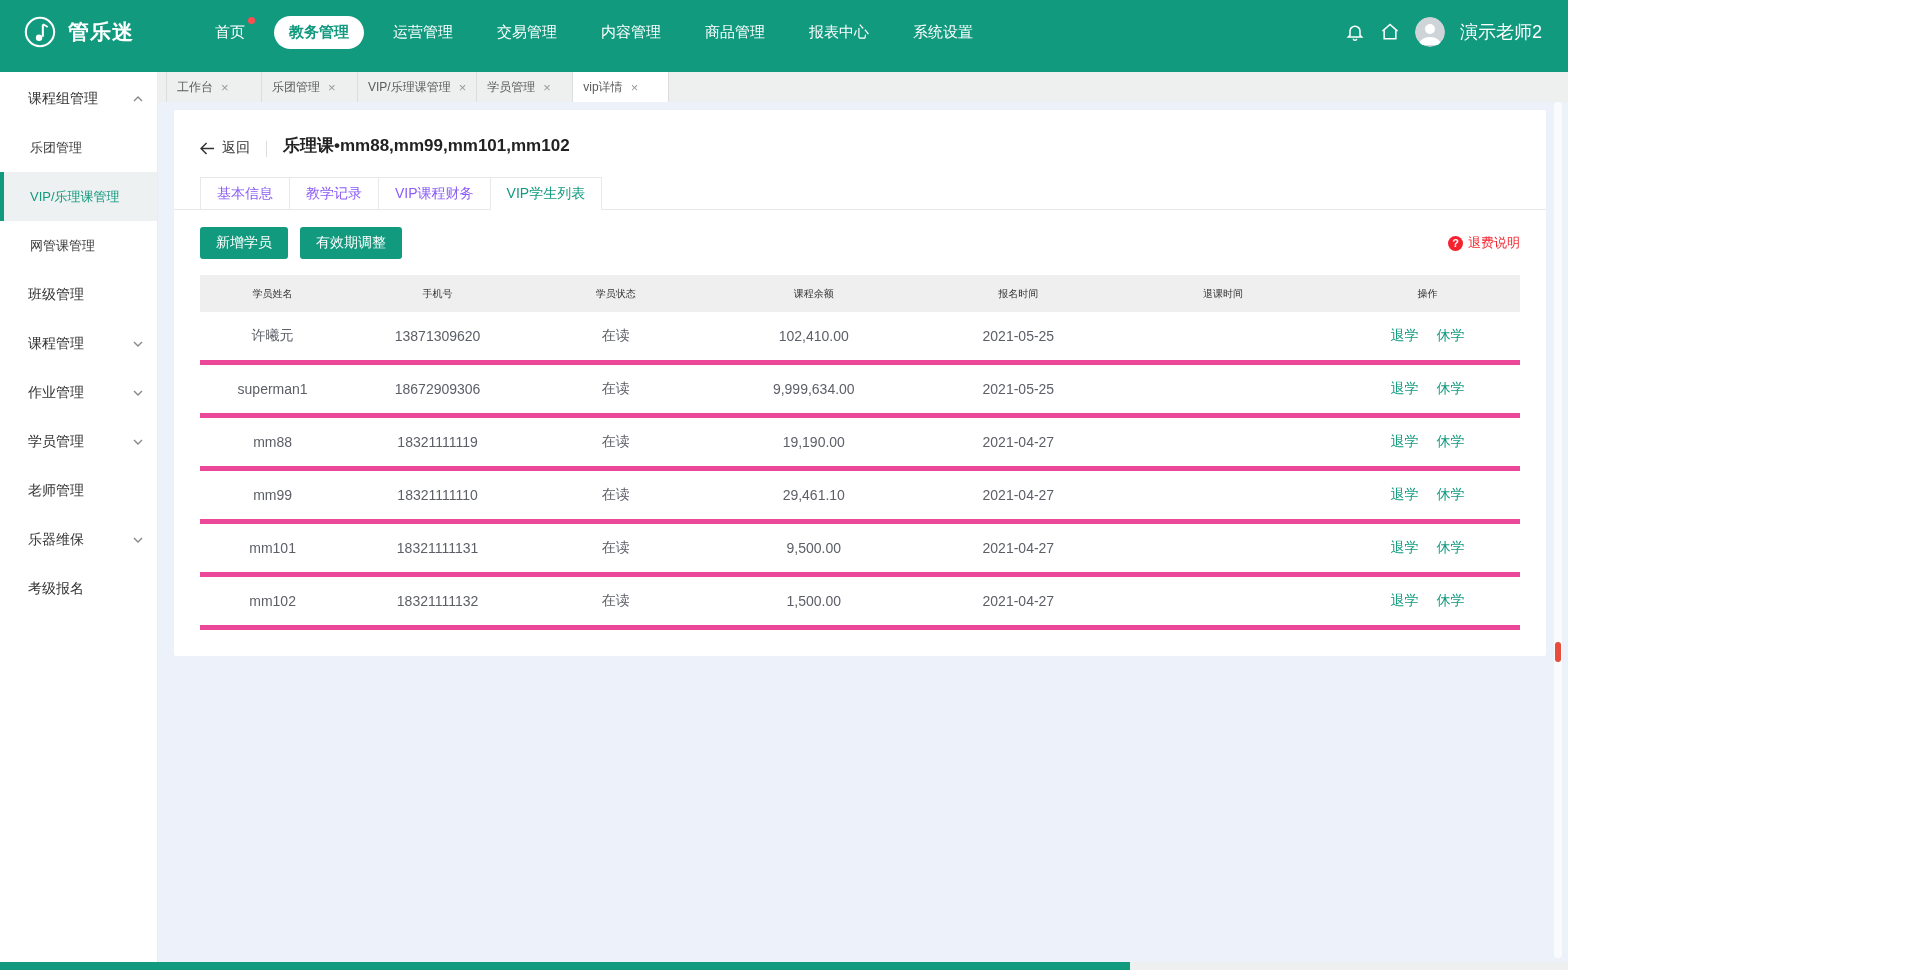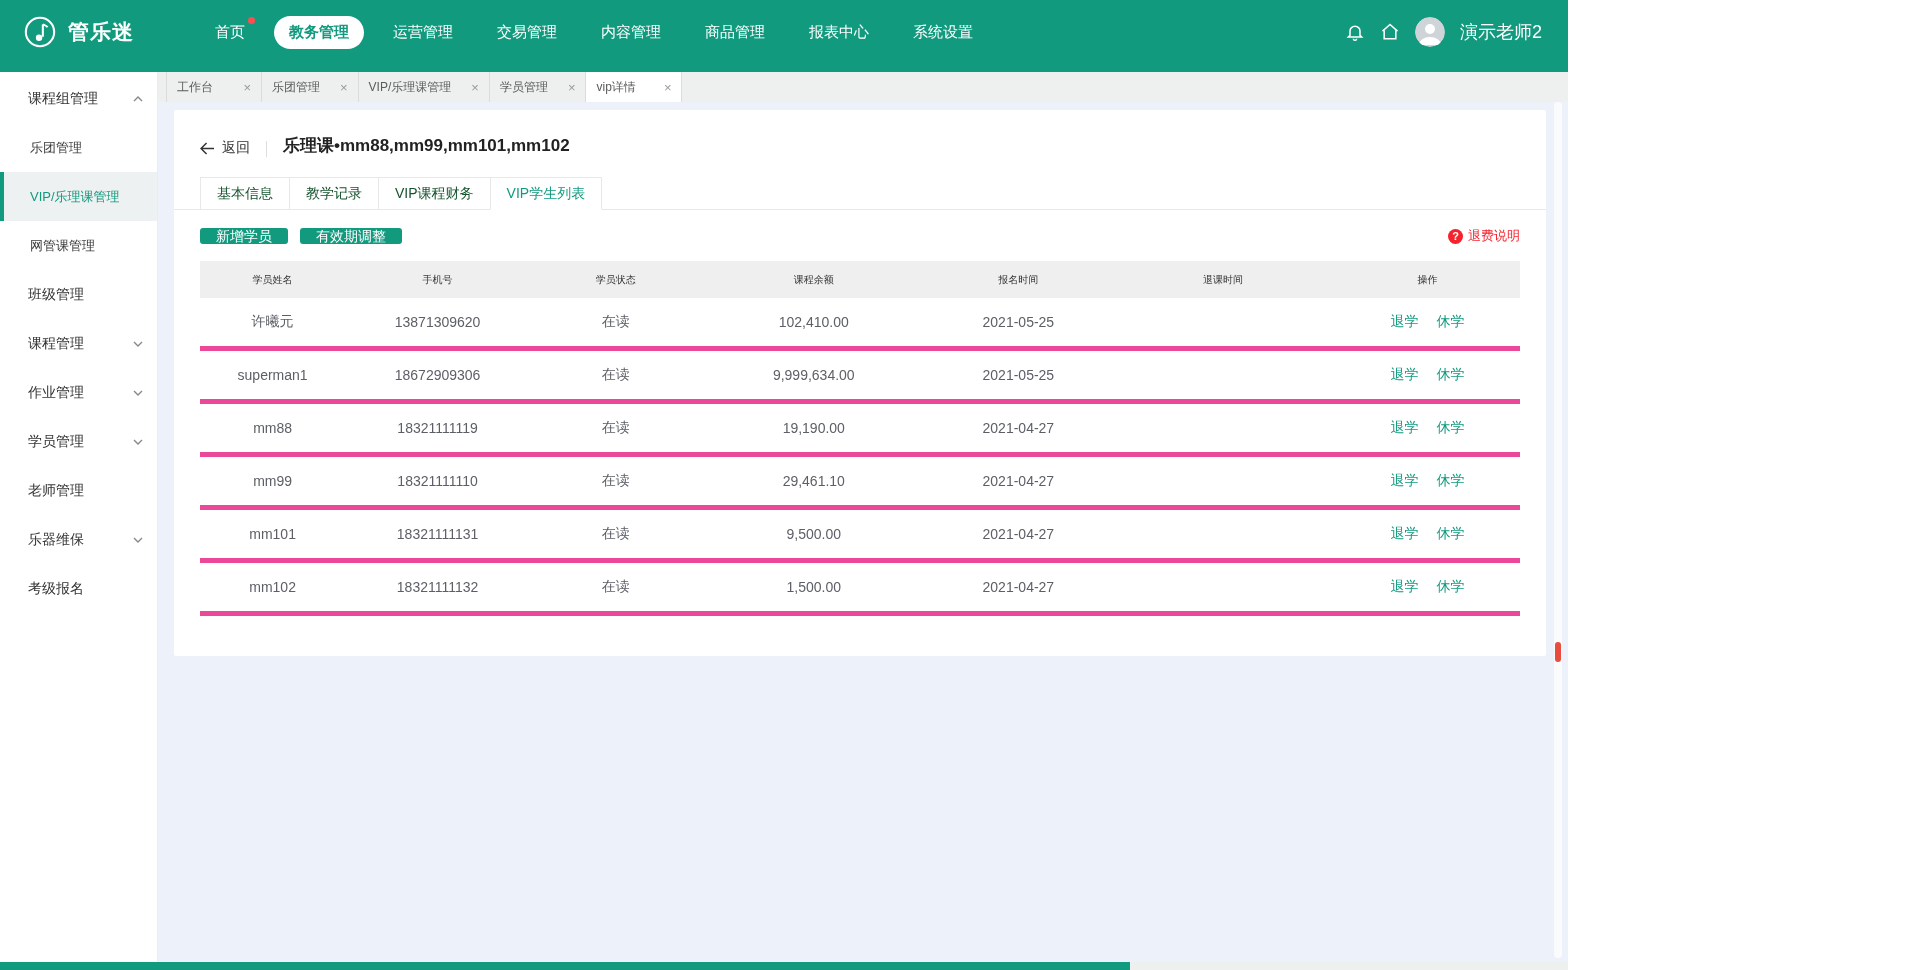--- a/index.html
+++ b/index.html
@@ -31,21 +31,21 @@
   .hicon { display:flex; cursor:pointer; }
   .avatar { width:30px; height:30px; border-radius:50%; overflow:hidden; flex:none; cursor:pointer; }
   .username { color:#fff; font-size:18px; white-space:nowrap; cursor:pointer; }
 
   
   .tabstrip {
     position:absolute; top:72px; left:158px; right:0; height:30px;
     background:#eef0f0; display:flex; align-items:stretch; padding-left:8px;
   }
   .wtab {
-    display:flex; align-items:center; justify-content:space-between; gap:20px;
+    display:flex; align-items:center; gap:8px;
     min-width:96px; padding:12px 10px; font-size:12px; color:#5b5b5b;
     border-right:1px solid #dcdcdc; cursor:pointer; white-space:nowrap;
   }
   .wtab:first-child { border-left:1px solid #dcdcdc; }
   .wtab.active { background:#fff; }
   .tclose { color:#999; font-size:13px; line-height:1; cursor:pointer; }
 
   
   .sidebar {
     position:absolute; top:72px; left:0; width:158px; height:898px;
@@ -68,29 +68,29 @@
   .main { position:absolute; top:102px; left:158px; width:1410px; height:868px; background:#edf1f9; }
   .card { position:absolute; top:8px; left:16px; width:1372px; height:546px; background:#fff; border-radius:2px; }
 
   .back-row { display:flex; align-items:flex-end; padding:24px 26px 20px; }
   .back { display:flex; align-items:center; gap:7px; color:#333; font-size:14px; cursor:pointer; text-decoration:none; }
   .vdiv { width:1px; height:16px; background:#ddd; margin:0 16px; }
   .title { font-size:17px; font-weight:700; color:#222; }
 
   .dtabs { display:flex; padding:0 26px; border-bottom:1px solid #e8e8e8; }
   .dtab {
-    height:33px; line-height:31px; padding:0 16px; font-size:14px; color:#14532d;
+    height:33px; line-height:31px; padding:0 16px; font-size:14px; color:#8b5cf6;
     background:#fff; border:1px solid #e8e8e8; margin-right:-1px; margin-bottom:-1px;
     cursor:pointer; white-space:nowrap;
   }
   .dtab.active { color:var(--primary); border-bottom-color:#fff; font-weight:500; }
 
   .toolbar { display:flex; align-items:center; padding:17px 26px 16px; }
   .btn {
-    height:16px; padding:0 16px; background:var(--primary); color:#fff; border:none;
+    height:32px; padding:0 16px; background:var(--primary); color:#fff; border:none;
     border-radius:3px; font-size:14px; margin-right:12px; cursor:pointer; font-family:inherit;
   }
   .refund { margin-left:auto; display:flex; align-items:center; gap:5px; color:var(--danger); font-size:13px; cursor:pointer; text-decoration:none; }
   .qicon {
     width:15px; height:15px; background:var(--danger); color:#fff; border-radius:50%;
     font-size:11px; font-weight:700; display:flex; align-items:center; justify-content:center; flex:none;
   }
 
   .table { margin:0 26px; }
   .thead, .trow {

